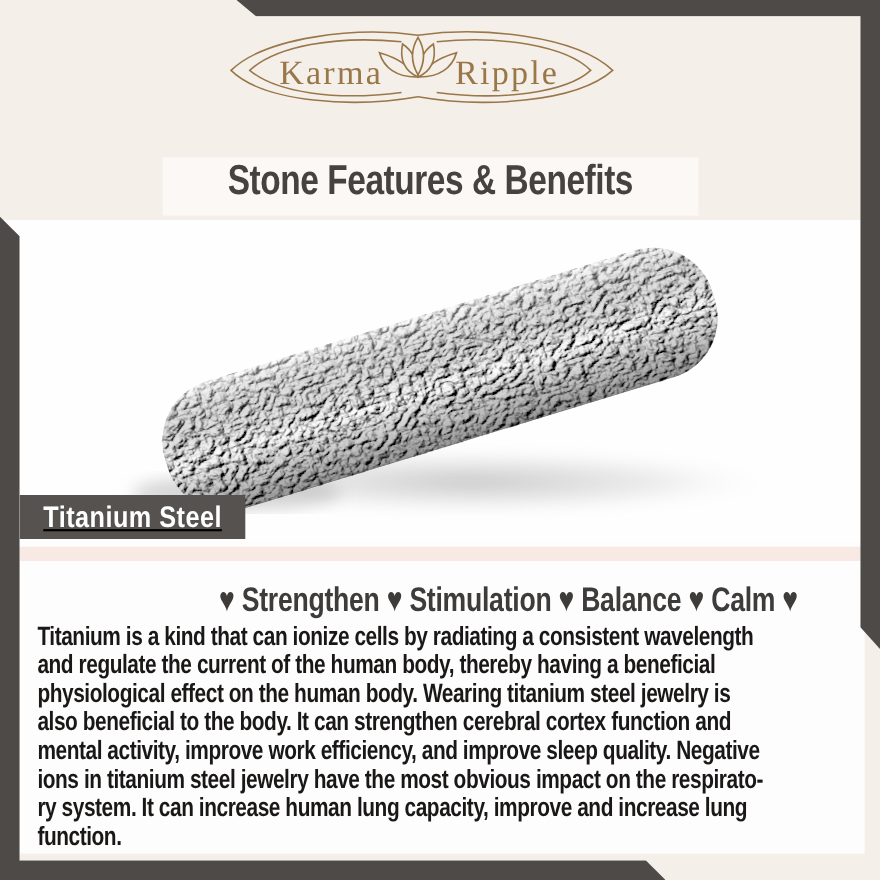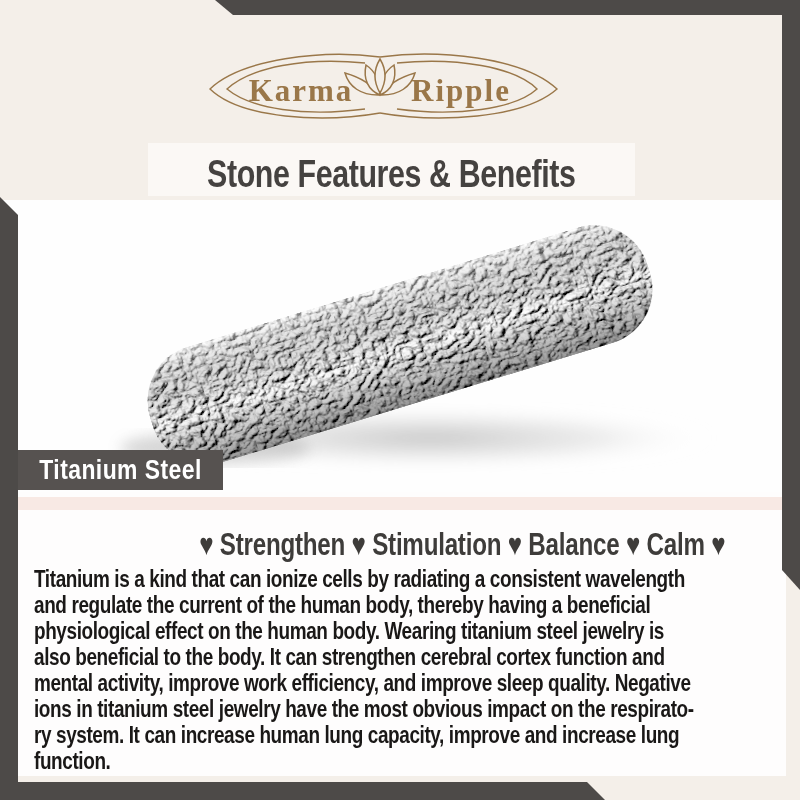--- a/index.html
+++ b/index.html
@@ -7,34 +7,34 @@
     --label-bg:#565250; --label-text:#ffffff; --pink:#f8e9e4;
     --heading:#454240; --body:#1a1817; --gold:#9a7749;
   }
   *{margin:0;padding:0;box-sizing:border-box;}
   html,body{width:800px;height:800px;overflow:hidden;}
   body{position:relative;background:var(--cream);font-family:"Liberation Sans","DejaVu Sans",sans-serif;}
 
   .abs{position:absolute;}
 
   
-  .logo-wrap{left:183px;top:49px;width:404px;height:76px;z-index:3;font-weight:bold;}
+  .logo-wrap{left:183px;top:24px;width:404px;height:76px;z-index:3;}
   .logo-svg{width:100%;height:100%;display:block;}
   .logo-text{font-family:"Liberation Serif","DejaVu Serif",serif;font-size:31px;fill:var(--gold);letter-spacing:2px;}
 
   
   .title-band{left:148px;top:143px;width:487px;height:53px;background:var(--band);
-    display:flex;align-items:flex-end;justify-content:center;z-index:2;}
+    display:flex;align-items:flex-start;justify-content:center;z-index:2;}
   .page-title{font-size:38px;font-weight:bold;color:var(--heading);white-space:nowrap;
     transform:scaleX(0.8);transform-origin:center;letter-spacing:-0.5px;}
 
   
   .photo-section{left:0;top:200px;width:800px;height:297px;background:var(--photo-bg);z-index:1;overflow:hidden;}
   .photo-label{left:18px;top:450px;width:205px;height:40px;background:var(--label-bg);
-    display:flex;align-items:center;justify-content:center;z-index:4;}
+    display:flex;align-items:center;justify-content:center;z-index:4;text-decoration:underline;}
   .photo-label-text{color:var(--label-text);font-size:27px;font-weight:bold;white-space:nowrap;
     transform:scaleX(0.85);transform-origin:center;letter-spacing:0.5px;}
 
   .pink-strip{left:18px;top:497px;width:768px;height:13px;background:var(--pink);z-index:3;}
 
   
   .benefits-box{left:18px;top:492px;width:768px;height:284px;background:#fefdfd;z-index:2;}
   .benefits-headline-row{left:0;top:527px;width:800px;display:flex;justify-content:flex-end;z-index:3;}
   .benefits-headline{font-size:31px;font-weight:bold;color:#3e3c3a;white-space:nowrap;
     transform:scaleX(0.78);transform-origin:center;letter-spacing:-0.3px;}

